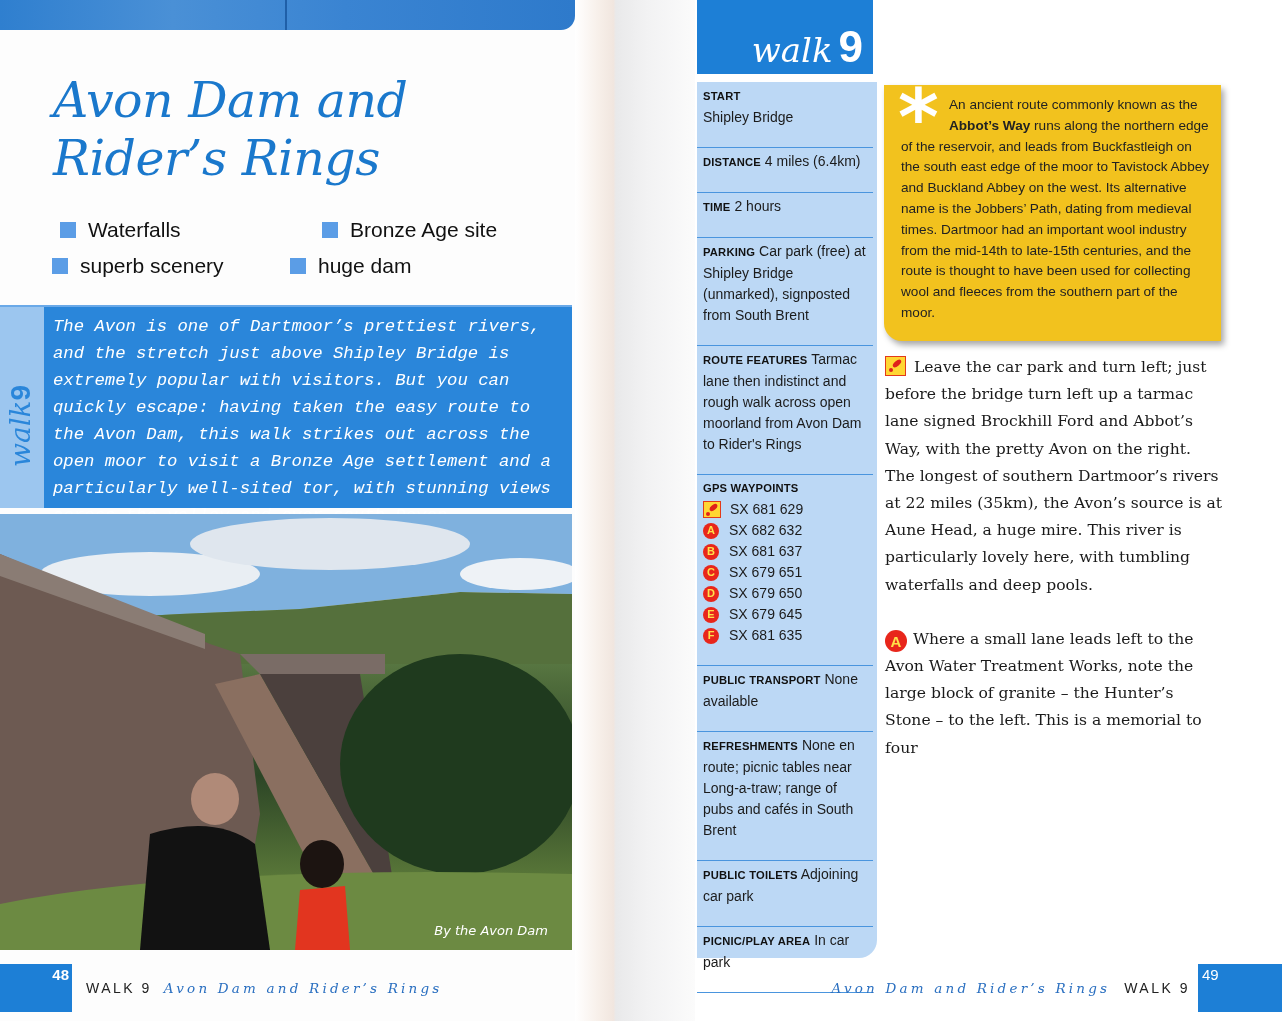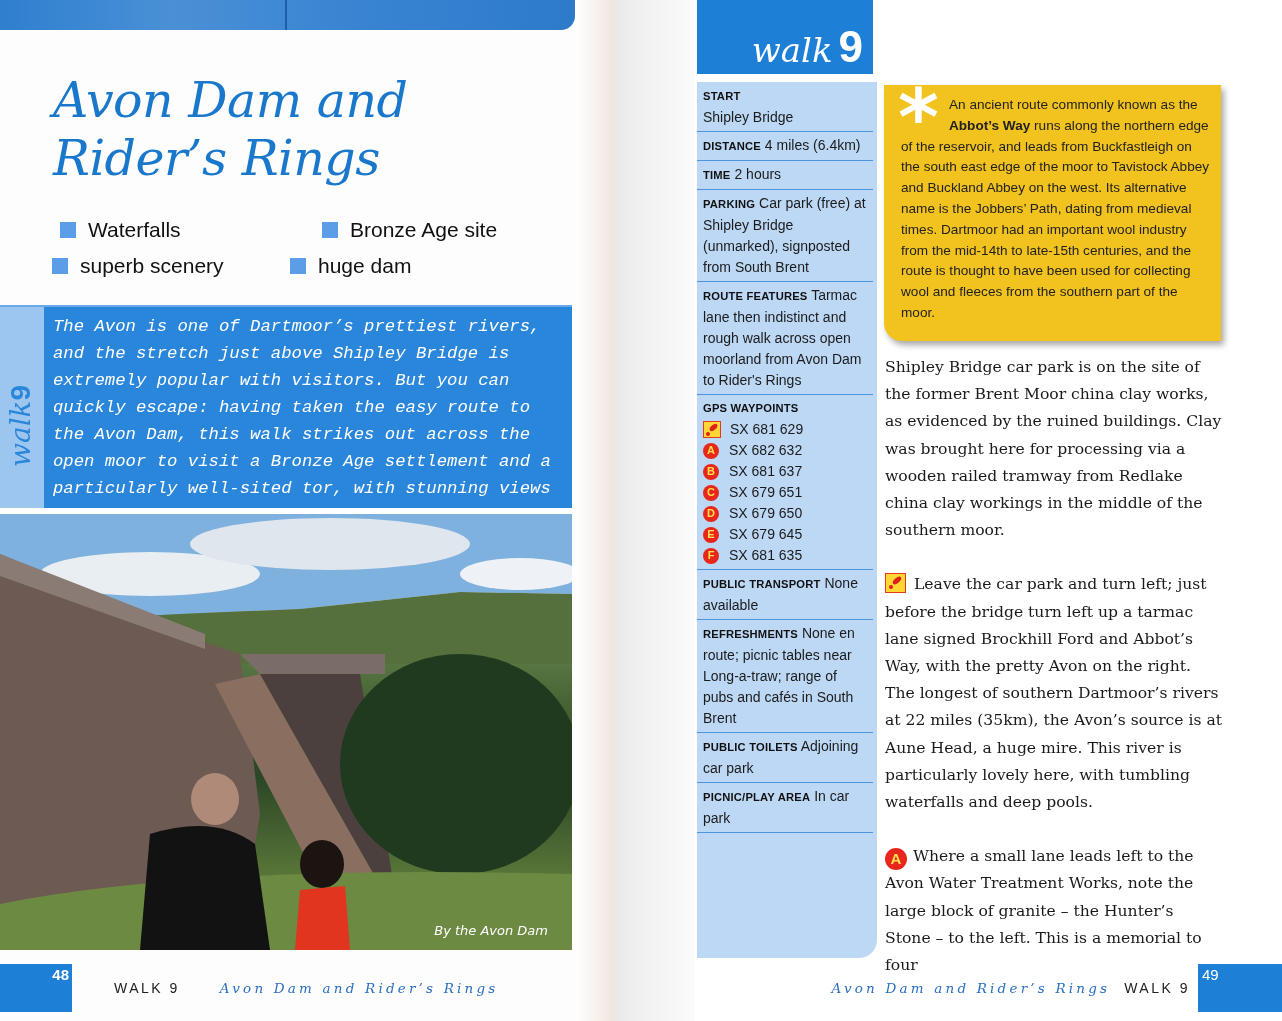--- a/index.html
+++ b/index.html
@@ -49,21 +49,21 @@
   .photo {
     position: absolute; left: 0; top: 514px; width: 572px; height: 436px; overflow: hidden;
     background: linear-gradient(180deg, #6fa6d8 0%, #9cc4e6 12%, #dce7ef 20%, #6a8b4e 24%, #4d6a3a 40%, #2c4526 60%, #5c7a3a 85%, #6f8a45 100%);
   }
   .photo svg { position: absolute; left: 0; top: 0; }
   .photo-caption {
     position: absolute; right: 24px; bottom: 12px; font-style: italic; font-size: 13px; color: #ffffff;
     font-family: "DejaVu Sans", sans-serif;
   }
 
-  .footer-left { position: absolute; left: 0; top: 976px; height: 24px; display: flex; align-items: center; gap: 28px; }
+  .footer-left { position: absolute; left: 0; top: 976px; height: 24px; display: flex; align-items: center; }
   .folio-box-left { width: 72px; height: 48px; background: #1d7fd6; position: relative; }
   .folio-box-left span { position: absolute; right: 3px; top: 2px; color: #ffffff; font-weight: bold; font-size: 15px; }
   .footer-walk { font-size: 14px; letter-spacing: 2.5px; color: #222; margin-left: 14px; }
   .footer-title { font-family: "DejaVu Serif", serif; font-style: italic; font-size: 13.5px; letter-spacing: 3.2px; color: #2a6fc0; margin-left: 12px; }
 
   .gutter {
     position: absolute; left: 575px; top: 0; width: 120px; height: 1021px;
     background: linear-gradient(90deg, #ffffff 0%, #f7efe9 20%, #f1e6df 32%, #e9e9ea 34%, #f2f2f3 60%, #fbfbfb 100%);
   }
 
@@ -75,21 +75,21 @@
   .walk-tab-label {
     position: absolute; right: 10px; bottom: 2px; color: #ffffff; white-space: nowrap;
     font-family: "DejaVu Serif", serif; font-style: italic; font-size: 34px;
   }
   .walk-tab-label .num { font-family: "Liberation Sans", sans-serif; font-style: normal; font-weight: bold; font-size: 44px; margin-left: 6px; }
 
   .info-panel {
     position: absolute; left: 2px; top: 82px; width: 180px; height: 876px;
     background: #bcd8f5; border-bottom-right-radius: 18px;
   }
-  .info-row { padding: 3px 6px 3px 6px; border-bottom: 1.5px solid #4a95de; font-size: 14px; line-height: 21px; color: #1b1b1b; margin: 0 4px 0 0; }
+  .info-row { padding: 3px 6px 19px 6px; border-bottom: 1.5px solid #4a95de; font-size: 14px; line-height: 21px; color: #1b1b1b; margin: 0 4px 0 0; }
   .info-row .k { font-weight: bold; font-size: 11.2px; letter-spacing: 0.2px; color: #111; }
   .info-row.start-row .v { display: block; }
   .wp-list { list-style: none; }
   .wp { display: flex; align-items: center; height: 21px; font-size: 14px; color: #1b1b1b; }
   .wp-badge {
     width: 16px; height: 16px; border-radius: 50%; background: #e8261b; color: #ffe14a; font-weight: bold;
     font-size: 11px; display: inline-flex; align-items: center; justify-content: center; margin-right: 10px; flex: 0 0 16px;
   }
   .wp-start {
     width: 18px; height: 17px; background: #ffd633; border: 1.5px solid #e23a1a; margin-right: 9px; flex: 0 0 18px; position: relative;
@@ -290,21 +290,20 @@
   <div class="yellow-box">
     <span class="asterisk">*</span>
     <p class="yellow-text">
       <span class="indent"></span><span>An ancient route commonly known as the</span>
       <span class="indent"></span><b>Abbot’s Way</b>
       <span>runs along the northern edge of the reservoir, and leads from Buckfastleigh on the south east edge of the moor to Tavistock Abbey and Buckland Abbey on the west. Its alternative name is the Jobbers’ Path, dating from medieval times. Dartmoor had an important wool industry from the mid-14th to late-15th centuries, and the route is thought to have been used for collecting wool and fleeces from the southern part of the moor.</span>
     </p>
   </div>
 
   <div class="body-text">
-    <p>Shipley Bridge car park is on the site of the former Brent Moor china clay works, as evidenced by the ruined buildings. Clay was brought here for processing via a wooden railed tramway from Redlake china clay workings in the middle of the southern moor.</p>
     <p><span class="inline-start"></span><span>Leave the car park and turn left; just before the bridge turn left up a tarmac lane signed Brockhill Ford and Abbot’s Way, with the pretty Avon on the right. The longest of southern Dartmoor’s rivers at 22 miles (35km), the Avon’s source is at Aune Head, a huge mire. This river is particularly lovely here, with tumbling waterfalls and deep pools.</span></p>
     <p><span class="inline-badge">A</span><span>Where a small lane leads left to the Avon Water Treatment Works, note the large block of granite – the Hunter’s Stone – to the left. This is a memorial to four</span></p>
   </div>
 
   <div class="footer-right">
     <span class="footer-title">Avon Dam and Rider’s Rings</span>
     <span class="footer-walk">WALK 9</span>
     <div class="folio-box-right">
       <span>49</span>
     </div>

